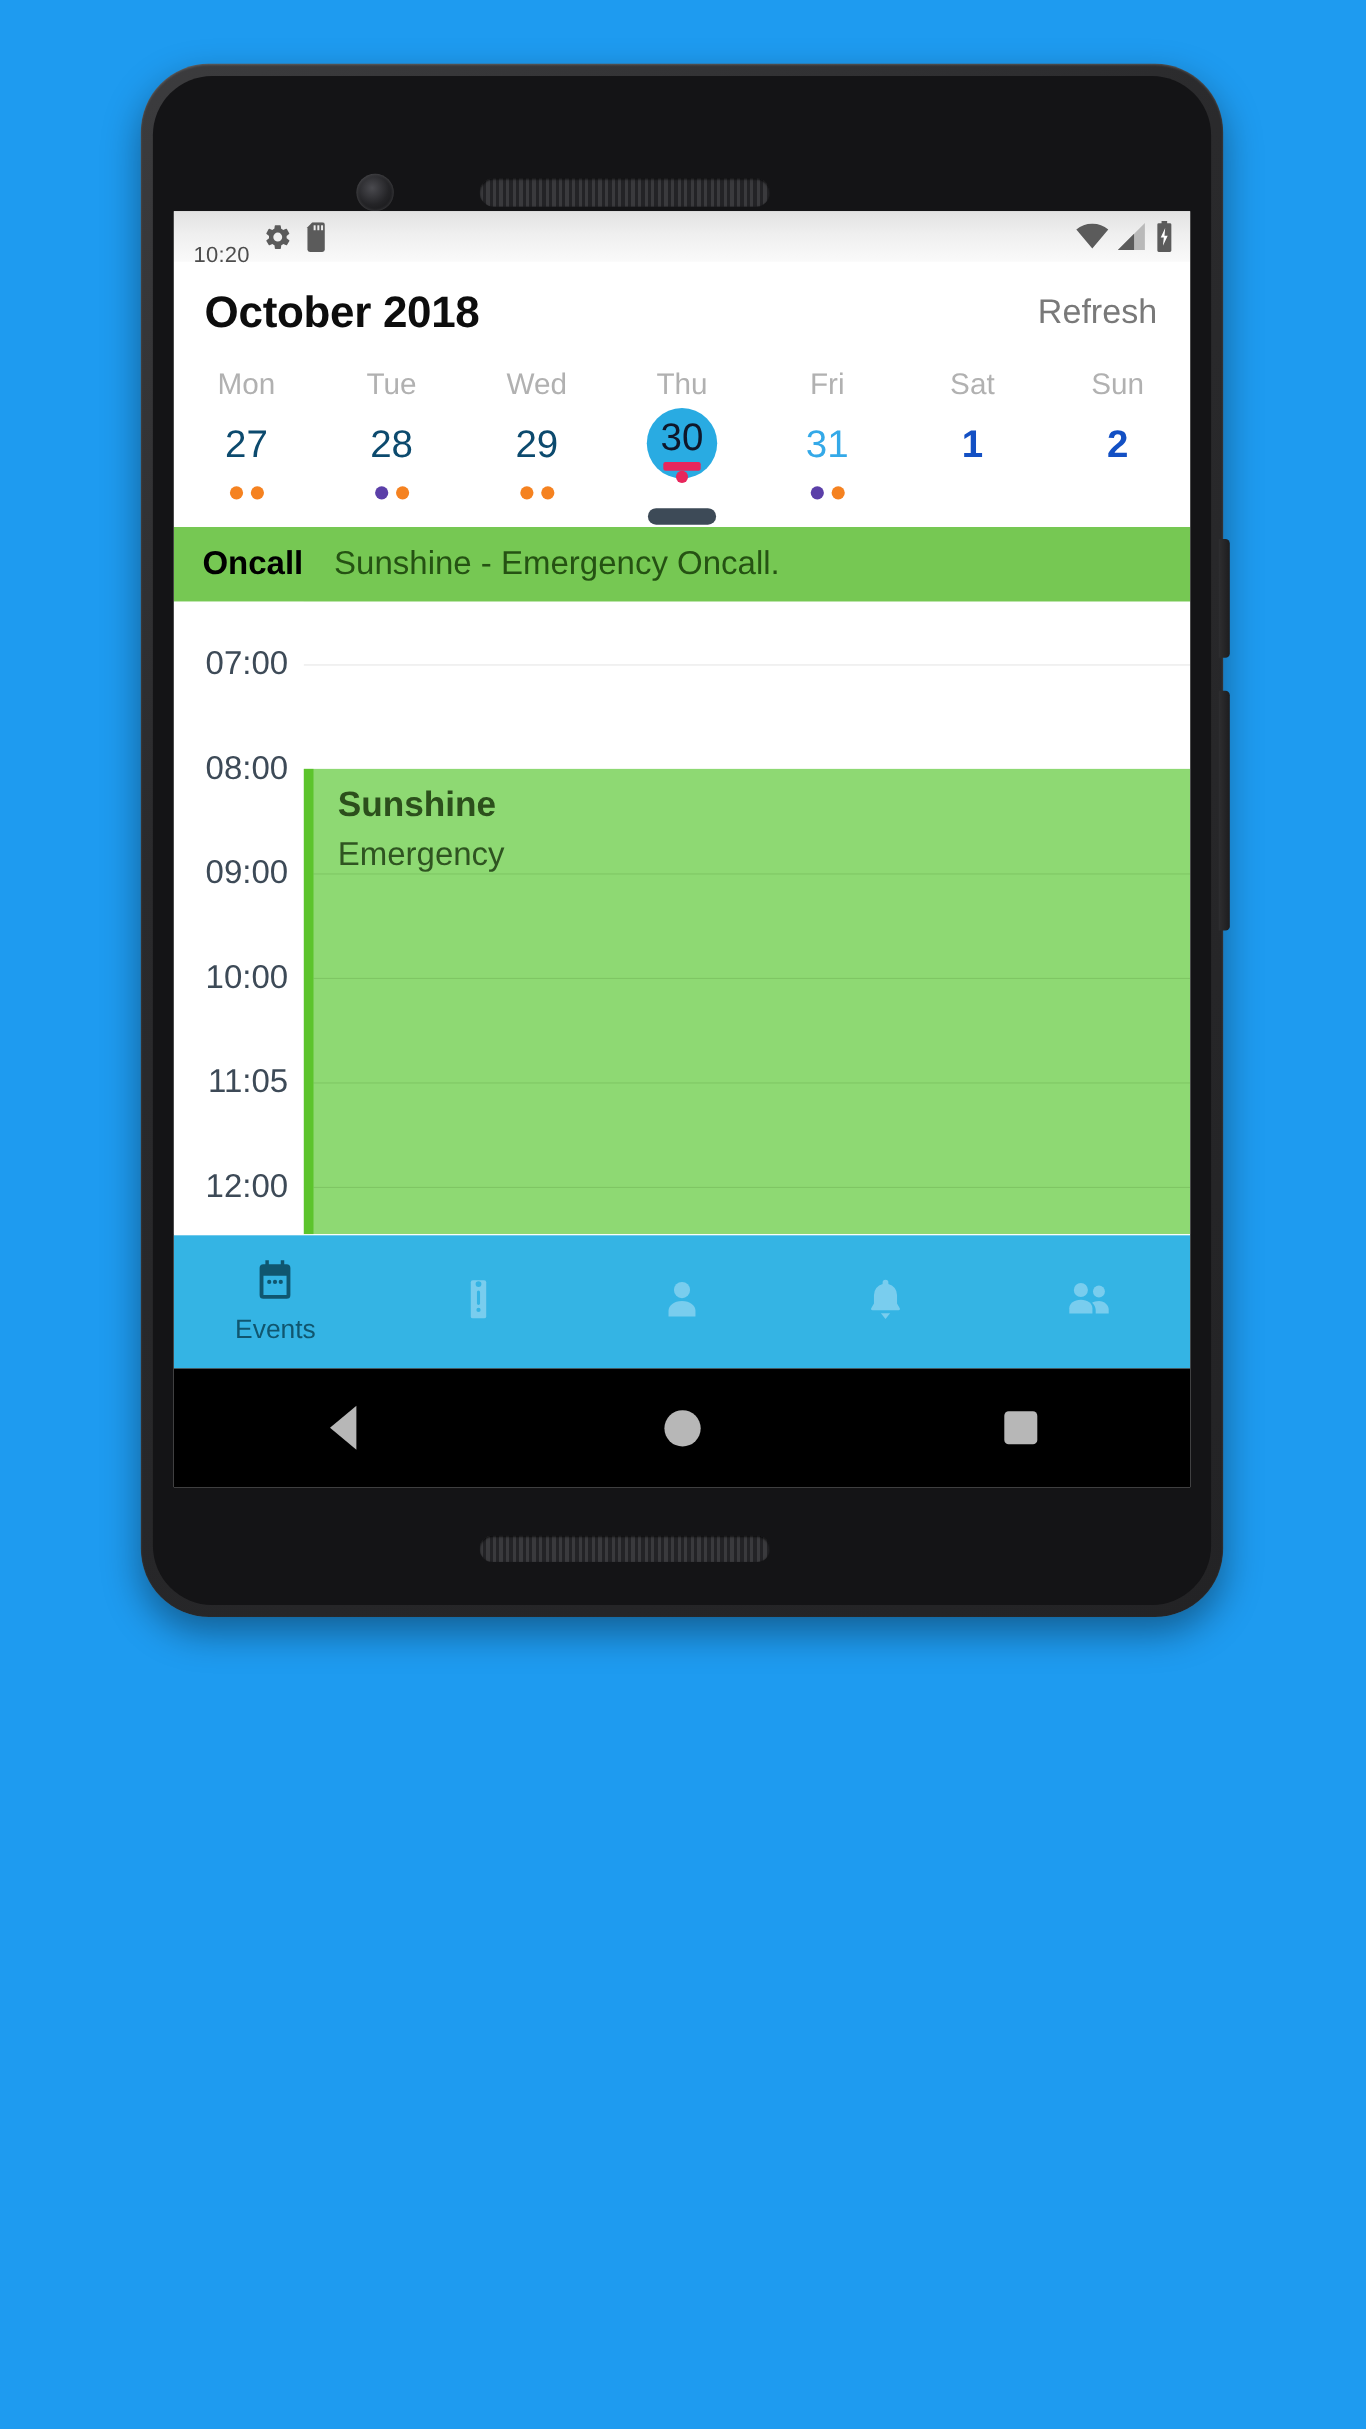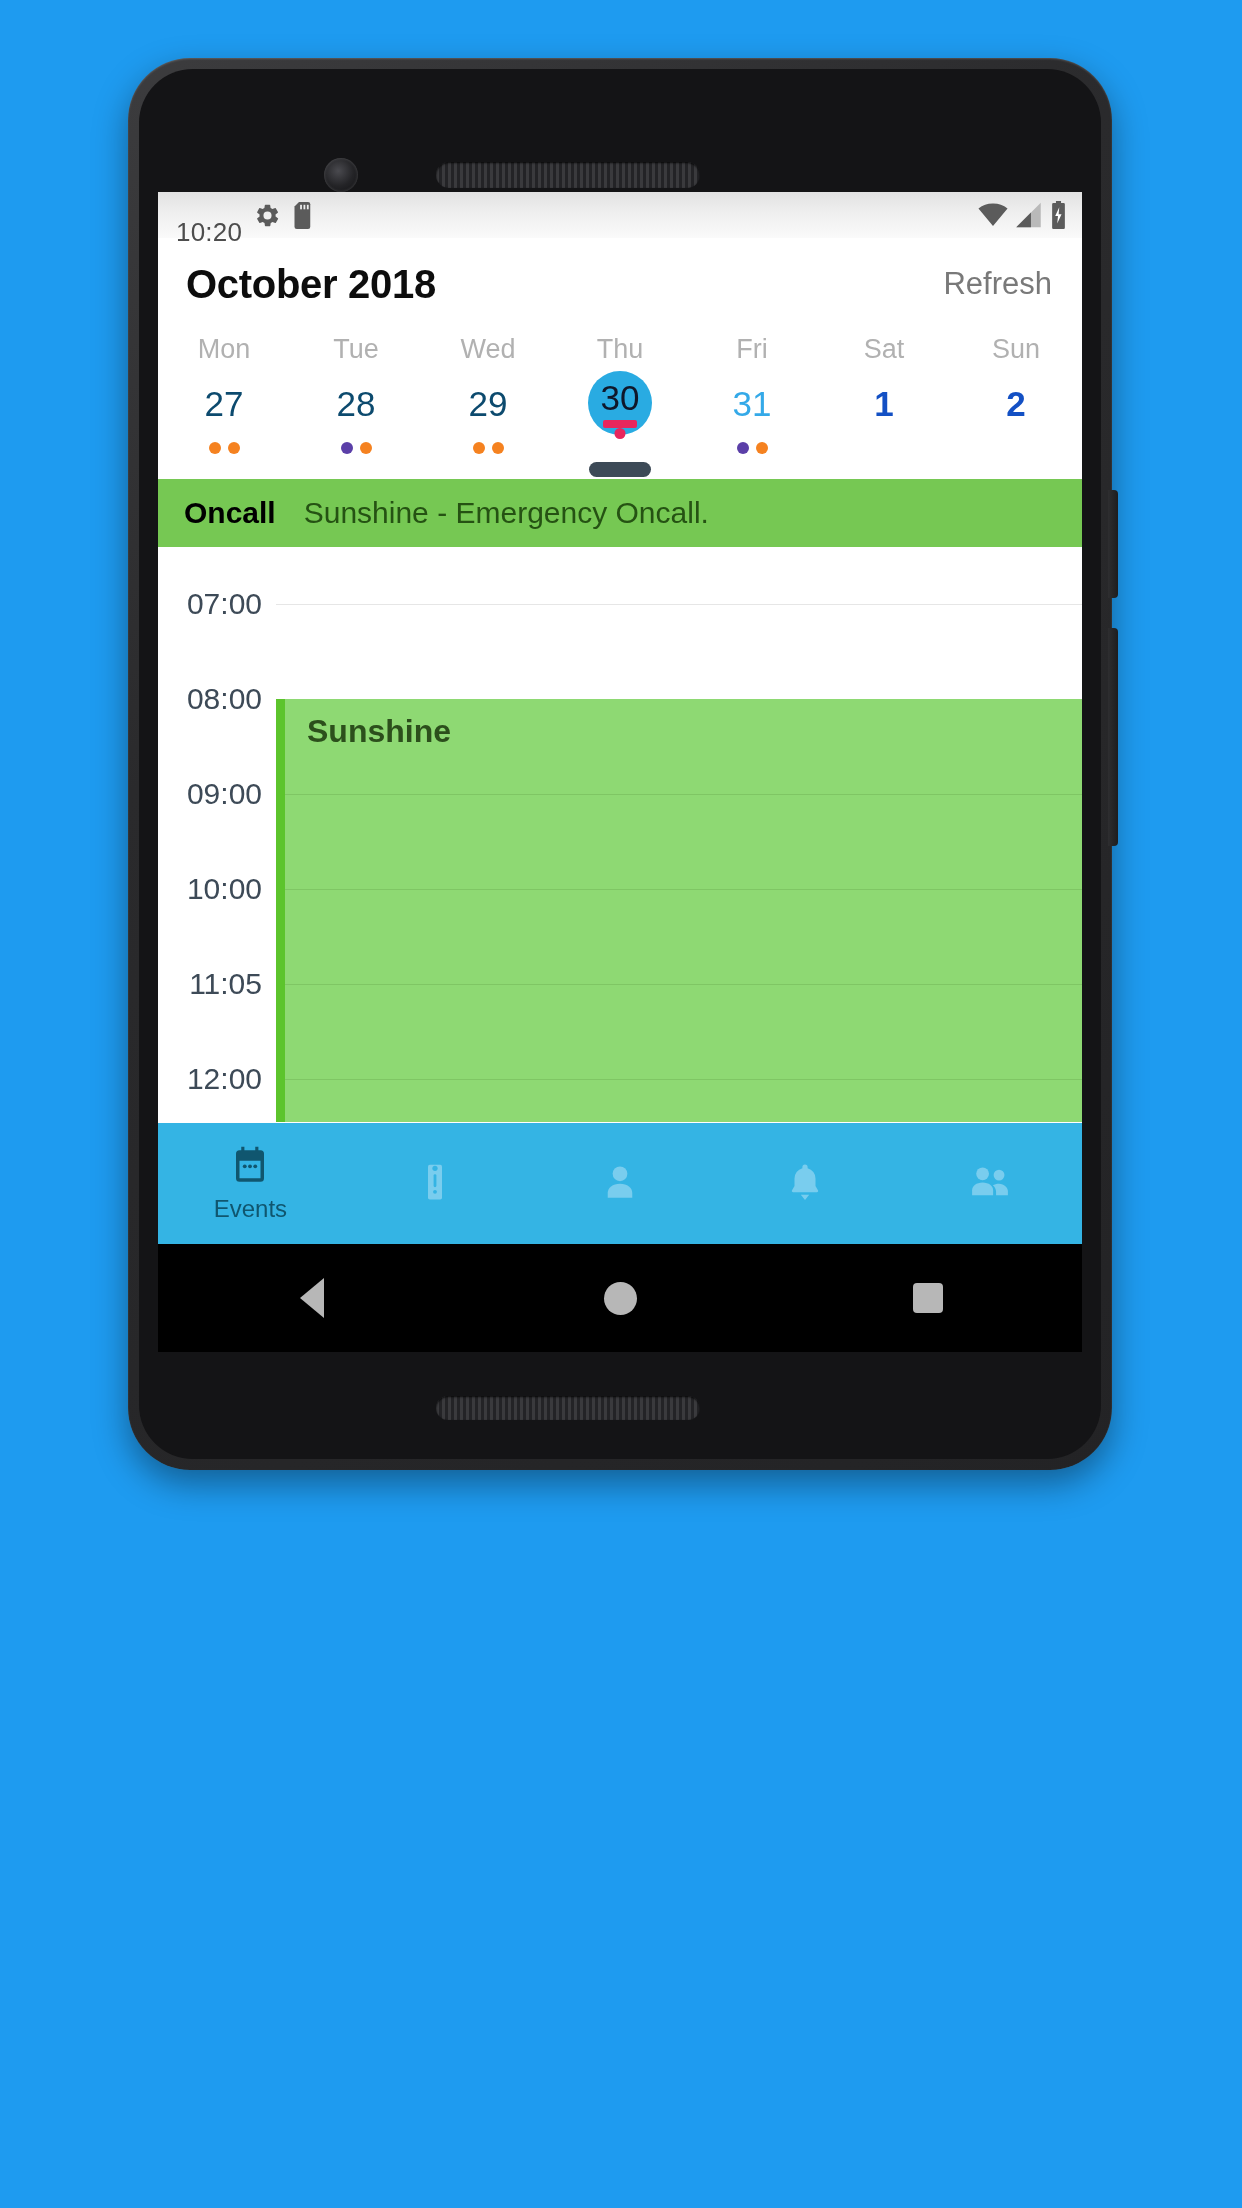--- a/index.html
+++ b/index.html
@@ -113,21 +113,21 @@
     align-items: center;
     padding: 0 14px 0 18px;
     position: relative;
   }
   #status-left {
     display: flex;
     align-items: center;
     gap: 12px;
   }
   #status-clock {
-    font-size: 26px;
+    font-size: 20px;
     color: #4d4d4d;
     letter-spacing: 0.2px;
     margin-top: 34px;
   }
   #status-right {
     margin-left: auto;
     display: flex;
     align-items: center;
     gap: 7px;
   }
@@ -519,20 +519,21 @@
     <div class="hour-line" style="top:342px"></div>
     <div class="hour-line" style="top:437px"></div>
     <div class="hour-line" style="top:532px"></div>
 
     <div id="event-block" style="top:152px; height:423px;">
       <div class="event-hourline" style="top:95px"></div>
       <div class="event-hourline" style="top:190px"></div>
       <div class="event-hourline" style="top:285px"></div>
       <div class="event-hourline" style="top:380px"></div>
       <div id="event-title">Sunshine</div>
+      <div id="event-subtitle">Emergency</div>
     </div>
 
     <div id="gutter">
       <div class="hour-label" style="top:57px">07:00</div>
       <div class="hour-label" style="top:152px">08:00</div>
       <div class="hour-label" style="top:247px">09:00</div>
       <div class="hour-label" style="top:342px">10:00</div>
       <div class="hour-label" style="top:437px">11:05</div>
       <div class="hour-label" style="top:532px">12:00</div>
 

